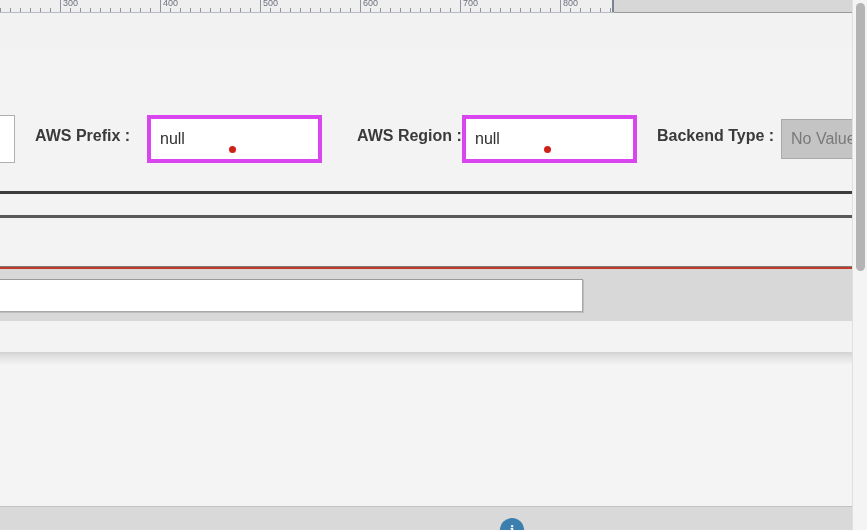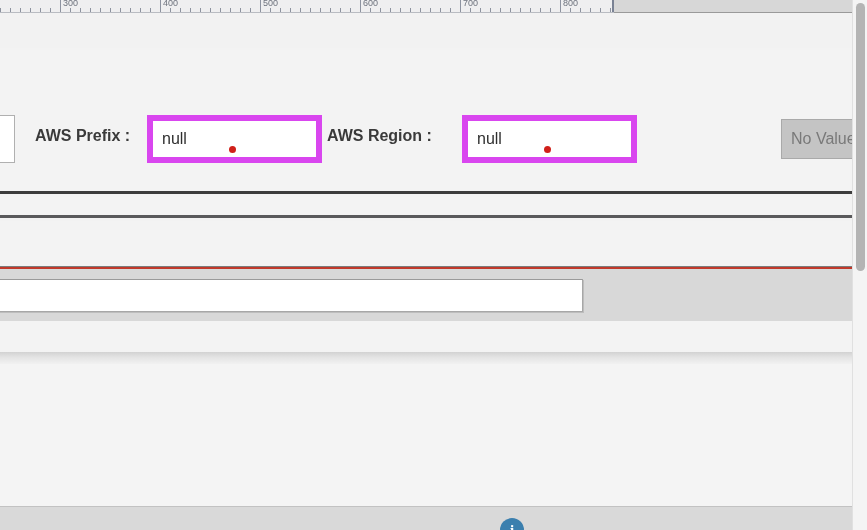--- a/index.html
+++ b/index.html
@@ -202,21 +202,21 @@
     position: absolute;
     font-size: 16px;
     font-weight: bold;
     color: #3a3a3a;
     white-space: nowrap;
     line-height: 1;
   }
   .text-field {
     position: absolute;
     background: #ffffff;
-    border: 6px solid #d946ef;
+    border: 4px solid #d946ef;
     box-sizing: border-box;
     display: flex;
     align-items: center;
     padding-left: 9px;
     font-size: 16px;
     color: #2f2f2f;
   }
   .text-field.plain {
     border: 1px solid #b0b0b0;
     box-shadow: inset 0 0 0 1px #ffffff;
@@ -390,26 +390,27 @@
   <div class="panel-top">
 
     <div class="text-field plain" style="left:-14px;top:67px;width:29px;height:48px;"></div>
 
     <div class="field-label" style="left:35px;top:80px;">AWS Prefix :</div>
     <div class="text-field" style="left:147px;top:67px;width:175px;height:48px;">
       <span>null</span>
     </div>
     <div class="dot-marker" style="left:229px;top:98px;"></div>
 
-    <div class="field-label" style="left:327px;top:80px;">AWS Region :</div>
+    <div class="field-label" style="left:357px;top:80px;">AWS Region :</div>
     <div class="text-field" style="left:462px;top:67px;width:175px;height:48px;">
       <span>null</span>
     </div>
     <div class="dot-marker" style="left:544px;top:98px;"></div>
 
+    <div class="field-label" style="left:657px;top:80px;">Backend Type :</div>
     <div class="disabled-field" style="left:781px;top:71px;width:86px;height:40px;">
       <span>No Value</span>
     </div>
   </div>
 
   <div class="panel-strip"></div>
 
   <div class="panel-gap"></div>
 
   <div class="red-rule"></div>

